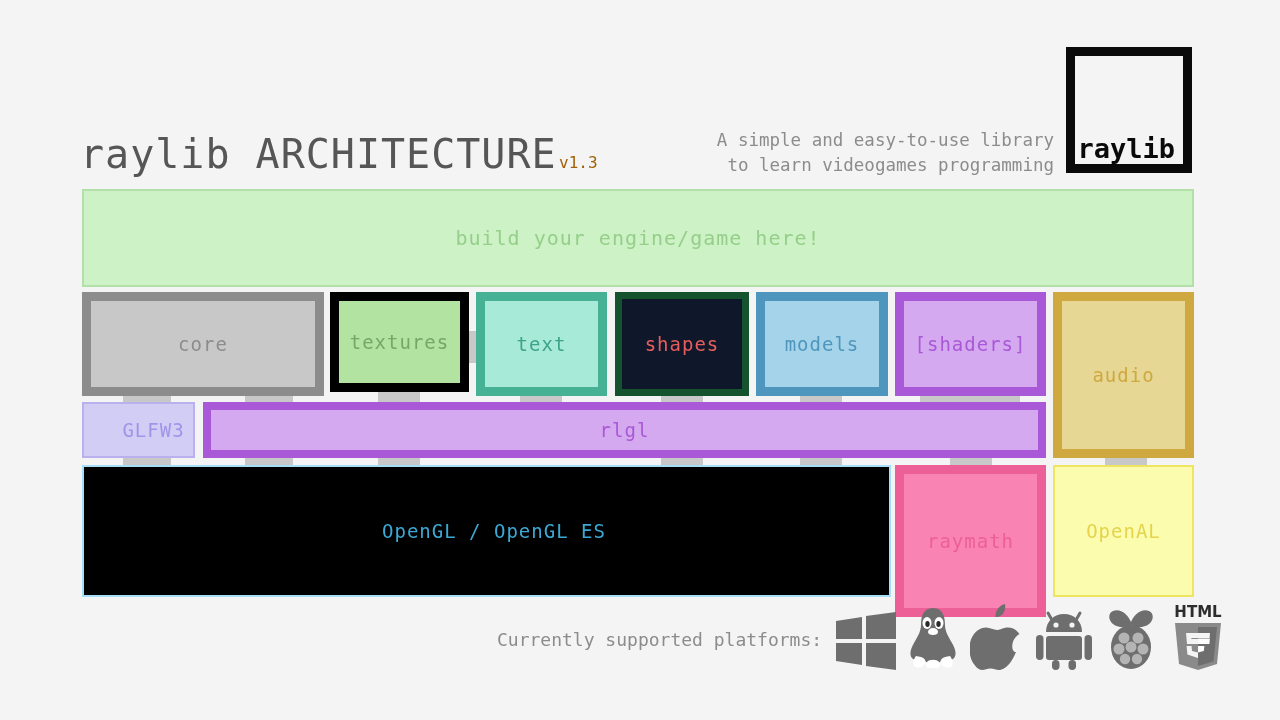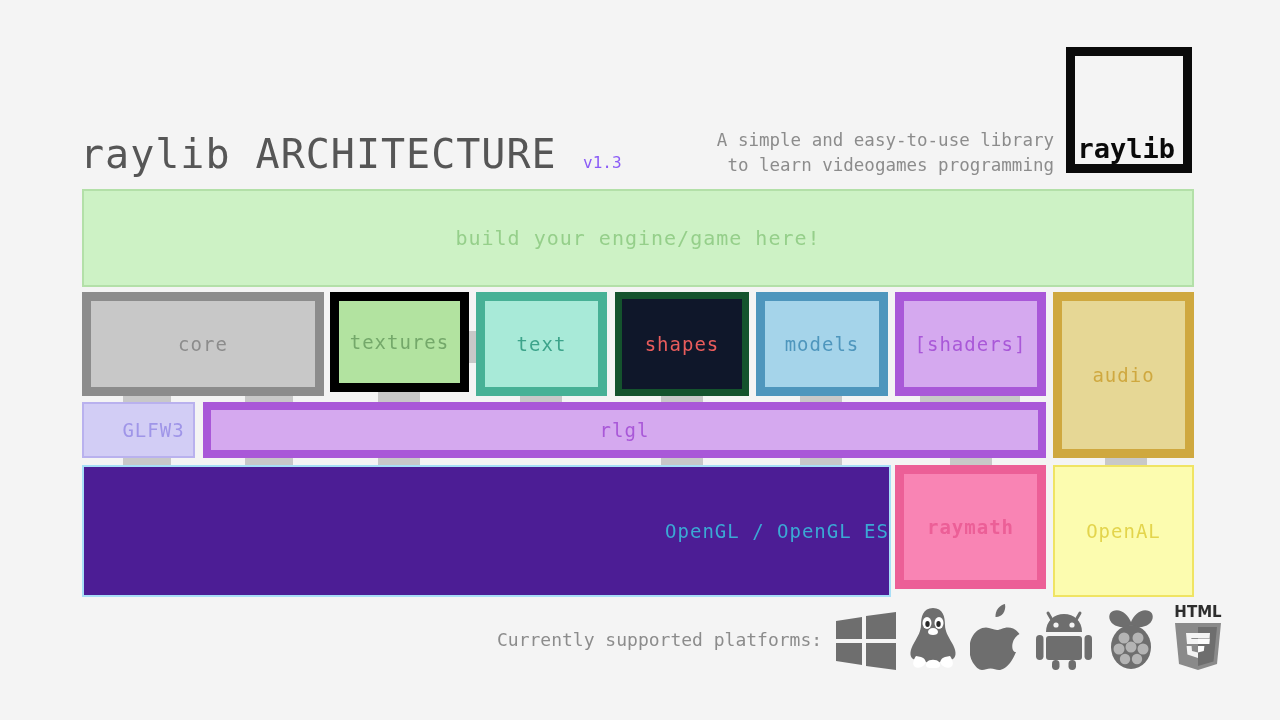--- a/index.html
+++ b/index.html
@@ -13,21 +13,21 @@
 
   
   #title {
     position: absolute; left: 80px; top: 131px;
     font-size: 40px; letter-spacing: 1px;
     color: #565656; white-space: nowrap;
   }
   #title .light { font-weight: normal; }
   #version {
     position: absolute; left: 559px; top: 153px;
-    font-size: 16px; color: #8b5cf6; letter-spacing: 0px; margin-left: 24px;
+    font-size: 16px; color: #a16207; letter-spacing: 0px;
   }
   #tagline {
     position: absolute; right: 226px; top: 128px;
     text-align: right; font-size: 17.5px;
     color: #8c8c8c; line-height: 25px; white-space: nowrap;
   }
   #logo {
     position: absolute; left: 1066px; top: 47px;
     width: 126px; height: 126px;
     background: #f4f4f4; border: 9px solid #0a0a0a;
@@ -71,24 +71,24 @@
                   background: #e6d795; border: 9px solid #cfa83f; color: #cfa83f; }
 
   
   #box-glfw { left: 82px;  top: 402px; width: 113px; height: 56px;
               background: #d2cdf5; border: 2px solid #b9b1ee; color: #9f95e8; padding-left: 30px; }
   #box-rlgl { left: 203px; top: 402px; width: 843px; height: 56px;
               background: #d5a9ef; border: 8px solid #a958d8; color: #a958d8; }
 
   
   #box-opengl  { left: 82px;  top: 465px; width: 809px; height: 132px;
-                 background: #4c1d95; border: 2px solid #a7def7; color: #3ba9d4;
-                 justify-content: flex-end; padding-left: 298px; }
-  #box-raymath { left: 895px; top: 465px; width: 151px; height: 124px;
-                 background: #f984b4; border: 9px solid #ec5f97; color: #ec5f97; font-weight: bold; }
+                 background: #000000; border: 2px solid #a7def7; color: #3ba9d4;
+                 justify-content: flex-start; padding-left: 298px; }
+  #box-raymath { left: 895px; top: 465px; width: 151px; height: 152px;
+                 background: #f984b4; border: 9px solid #ec5f97; color: #ec5f97; }
   #box-openal  { left: 1053px; top: 465px; width: 141px; height: 132px;
                  background: #fcfcaf; border: 2px solid #f0e463; color: #e3d44c; }
 
   
   #platforms-label {
     position: absolute; left: 497px; top: 629px;
     font-size: 18px; color: #8c8c8c; white-space: nowrap;
   }
   #platform-icons {
     position: absolute; left: 836px; top: 604px;

